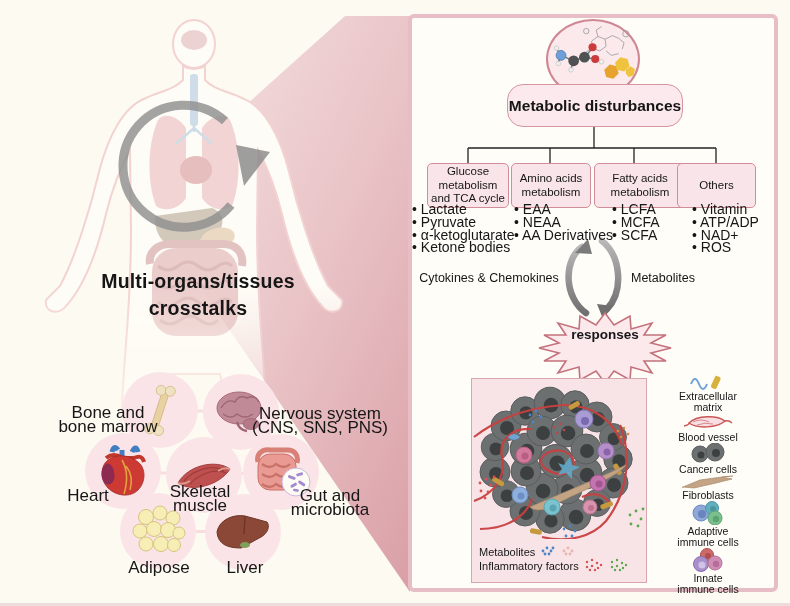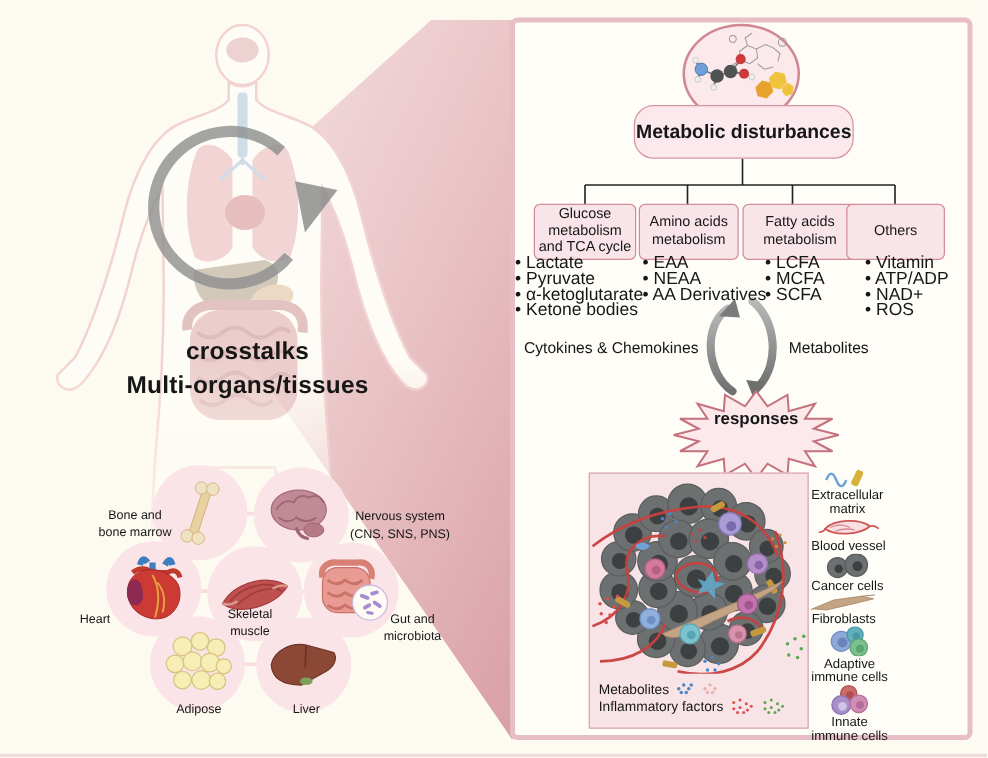--- a/index.html
+++ b/index.html
@@ -7,21 +7,21 @@
           font-family:"Liberation Sans",sans-serif;color:#161616;}
   .layer{position:absolute;left:0;top:0;}
   .abs{position:absolute;}
   .ctr{transform:translateX(-50%);text-align:center;}
 
   
   .main-title{font-weight:bold;font-size:19.5px;line-height:27px;letter-spacing:.2px;}
   .organ-circle{position:absolute;width:76px;height:76px;border-radius:50%;background:#fae4e7;
                 display:flex;align-items:center;justify-content:center;}
   .organ-circle svg{overflow:visible;}
-  .organ-label{position:absolute;font-size:10px;line-height:13.5px;white-space:nowrap;}
+  .organ-label{position:absolute;font-size:17px;line-height:13.5px;white-space:nowrap;}
 
   
   .panel{position:absolute;left:408px;top:14px;width:370px;height:578px;background:#fffdf8;
          border:4px solid #e7bdc6;border-radius:6px;box-sizing:border-box;}
   .molecule-ellipse{position:absolute;left:546px;top:19px;width:94px;height:80px;border-radius:50%;
          background:#fbe9ec;border:2px solid #cf8793;box-sizing:border-box;display:flex;align-items:center;justify-content:center;}
   .header-box{position:absolute;left:507px;top:84px;width:176px;height:43px;background:#fbe9ed;
          border:1.5px solid #d795a2;border-radius:16px;box-sizing:border-box;
          display:flex;align-items:center;justify-content:center;
          font-weight:bold;font-size:15.5px;}
@@ -30,21 +30,21 @@
          align-items:center;justify-content:center;font-size:11.5px;line-height:13.5px;text-align:center;}
   .blist{position:absolute;top:203px;margin:0;padding:0;list-style:none;font-size:14px;line-height:12.8px;}
   .blist li::before{content:"• ";}
   .cyc-label{position:absolute;top:271px;font-size:12.5px;}
   .burst-text{position:absolute;left:605px;top:327px;width:140px;font-weight:bold;
               font-size:13.5px;line-height:16.5px;}
   .tumor-box{position:absolute;left:471px;top:378px;width:176px;height:205px;background:#f8e4e7;
              border:1.2px solid #d9a6af;box-sizing:border-box;}
   .t-row{position:absolute;left:7px;display:flex;align-items:center;gap:5px;font-size:11px;white-space:nowrap;}
   .legend{position:absolute;left:649px;top:374px;width:118px;height:210px;display:flex;
-          flex-direction:column;justify-content:space-between;align-items:flex-start;}
+          flex-direction:column;justify-content:space-between;align-items:center;}
   .litem{display:flex;flex-direction:column;align-items:center;gap:1px;}
   .litem .txt{font-size:10.5px;line-height:11px;text-align:center;}
 </style>
 </head>
 <body>
 
 <div class="canvas">
 
   <svg class="layer" width="790" height="606" viewBox="0 0 790 606">
     <defs>
@@ -99,22 +99,22 @@
       <line x1="204" y1="475" x2="281" y2="472"></line>
         <line x1="241" y1="412" x2="281" y2="472"></line>
       <line x1="204" y1="475" x2="158" y2="531"></line>
         <line x1="204" y1="475" x2="243" y2="532"></line>
       <line x1="158" y1="531" x2="243" y2="532"></line>
         <line x1="123" y1="471" x2="158" y2="531"></line>
     </g>
   </svg>
 
   <div class="abs ctr main-title" style="left:198px;top:268px;">
+    <div>Multi-organs/tissues</div>
     <div>crosstalks</div>
-    <div>Multi-organs/tissues</div>
   </div>
 
   <div class="organ-circle" style="left:122px;top:372px;">
     <svg width="60" height="60" viewBox="0 0 60 60">
       <g transform="rotate(18 30 30)">
         <rect x="26.5" y="12" width="7" height="38" rx="3" fill="#e8d2a2" stroke="#c9a96a" stroke-width="0.6"></rect>
         <circle cx="25" cy="11" r="5" fill="#efe2c2" stroke="#cfae74" stroke-width="0.6"></circle>
         <circle cx="34" cy="9" r="5" fill="#efe2c2" stroke="#cfae74" stroke-width="0.6"></circle>
         <circle cx="26" cy="51" r="5" fill="#efe2c2" stroke="#cfae74" stroke-width="0.6"></circle>
         <circle cx="35" cy="50" r="5" fill="#efe2c2" stroke="#cfae74" stroke-width="0.6"></circle>
@@ -185,21 +185,21 @@
   </div>
 
   <div class="organ-label ctr" style="left:108px;top:406px;">
     <div>Bone and</div>
     <div>bone marrow</div>
   </div>
   <div class="organ-label ctr" style="left:320px;top:407px;">
     <div>Nervous system</div>
     <div>(CNS, SNS, PNS)</div>
   </div>
-  <div class="organ-label ctr" style="left:76px;top:489px;">
+  <div class="organ-label ctr" style="left:88px;top:489px;">
     <div>Heart</div>
   </div>
   <div class="organ-label ctr" style="left:200px;top:485px;">
     <div>Skeletal</div>
     <div>muscle</div>
   </div>
   <div class="organ-label ctr" style="left:330px;top:489px;">
     <div>Gut and</div>
     <div>microbiota</div>
   </div>

